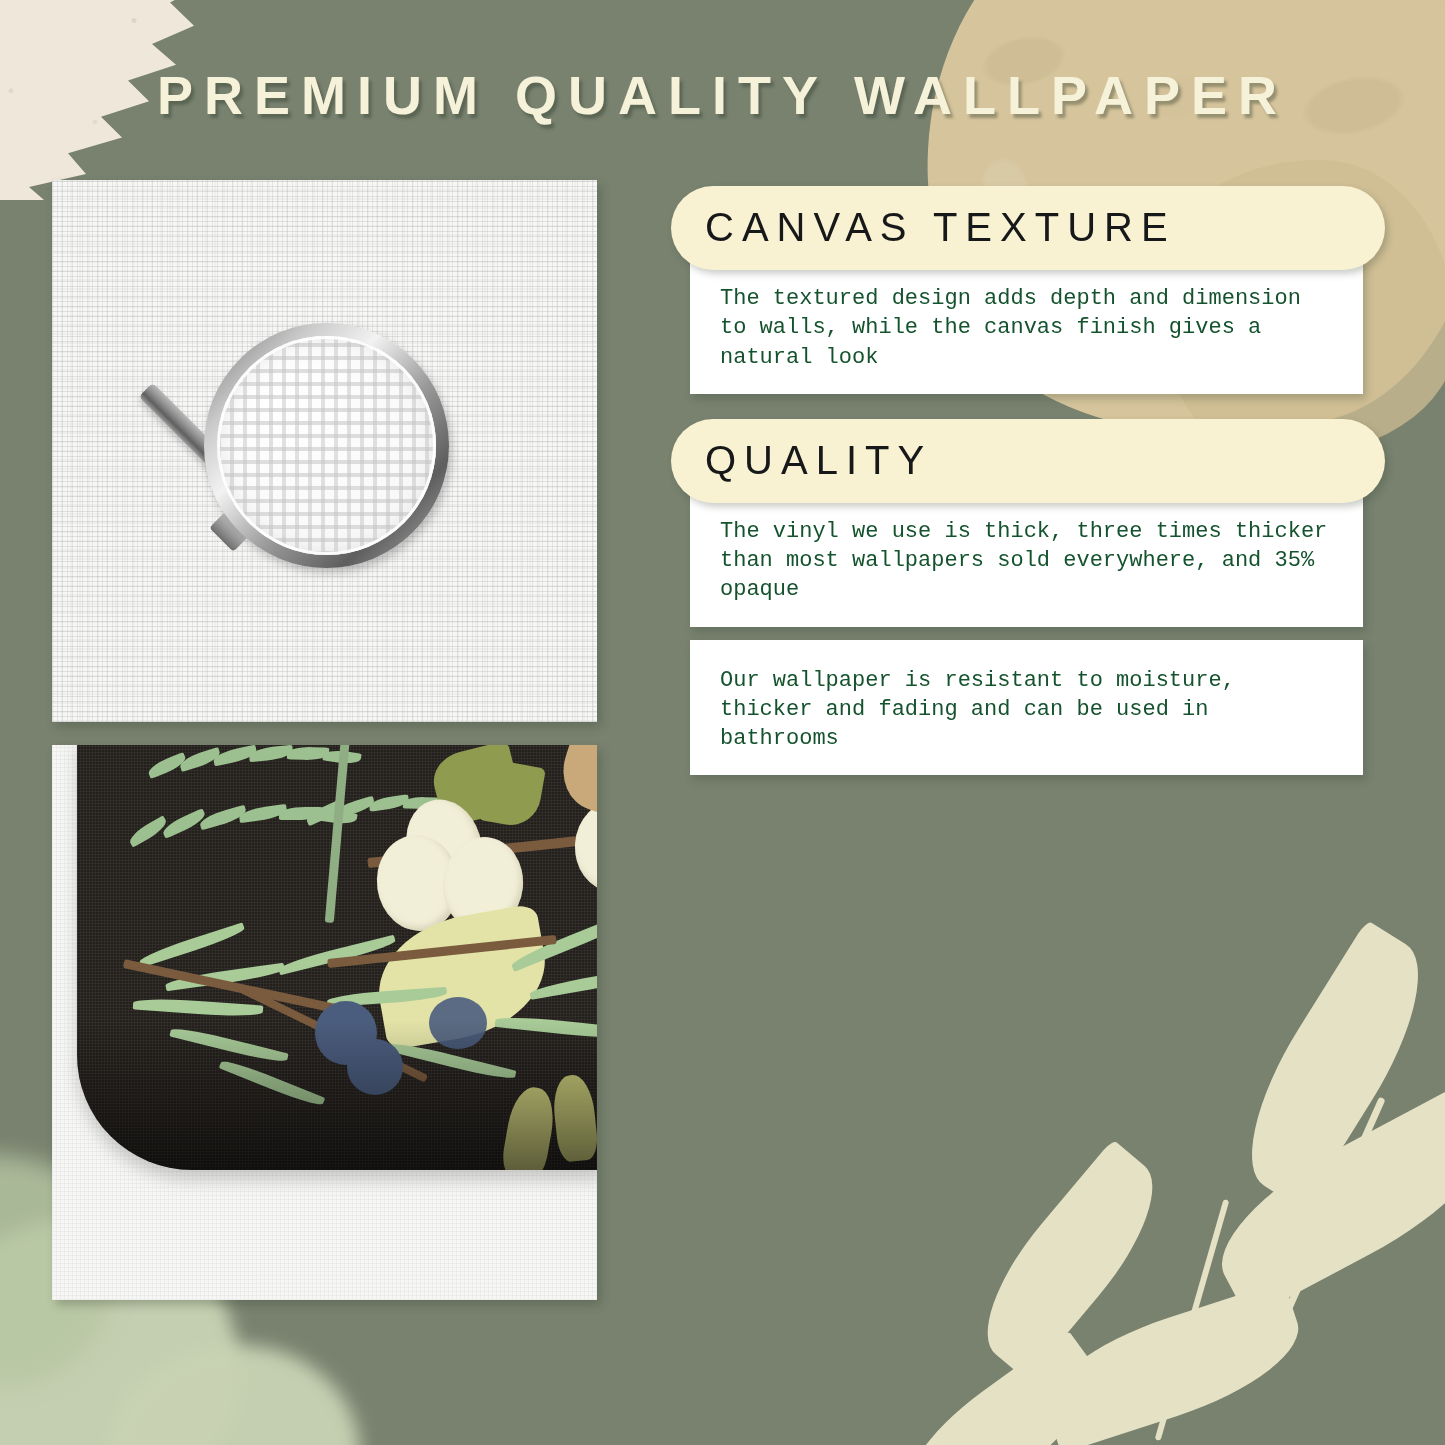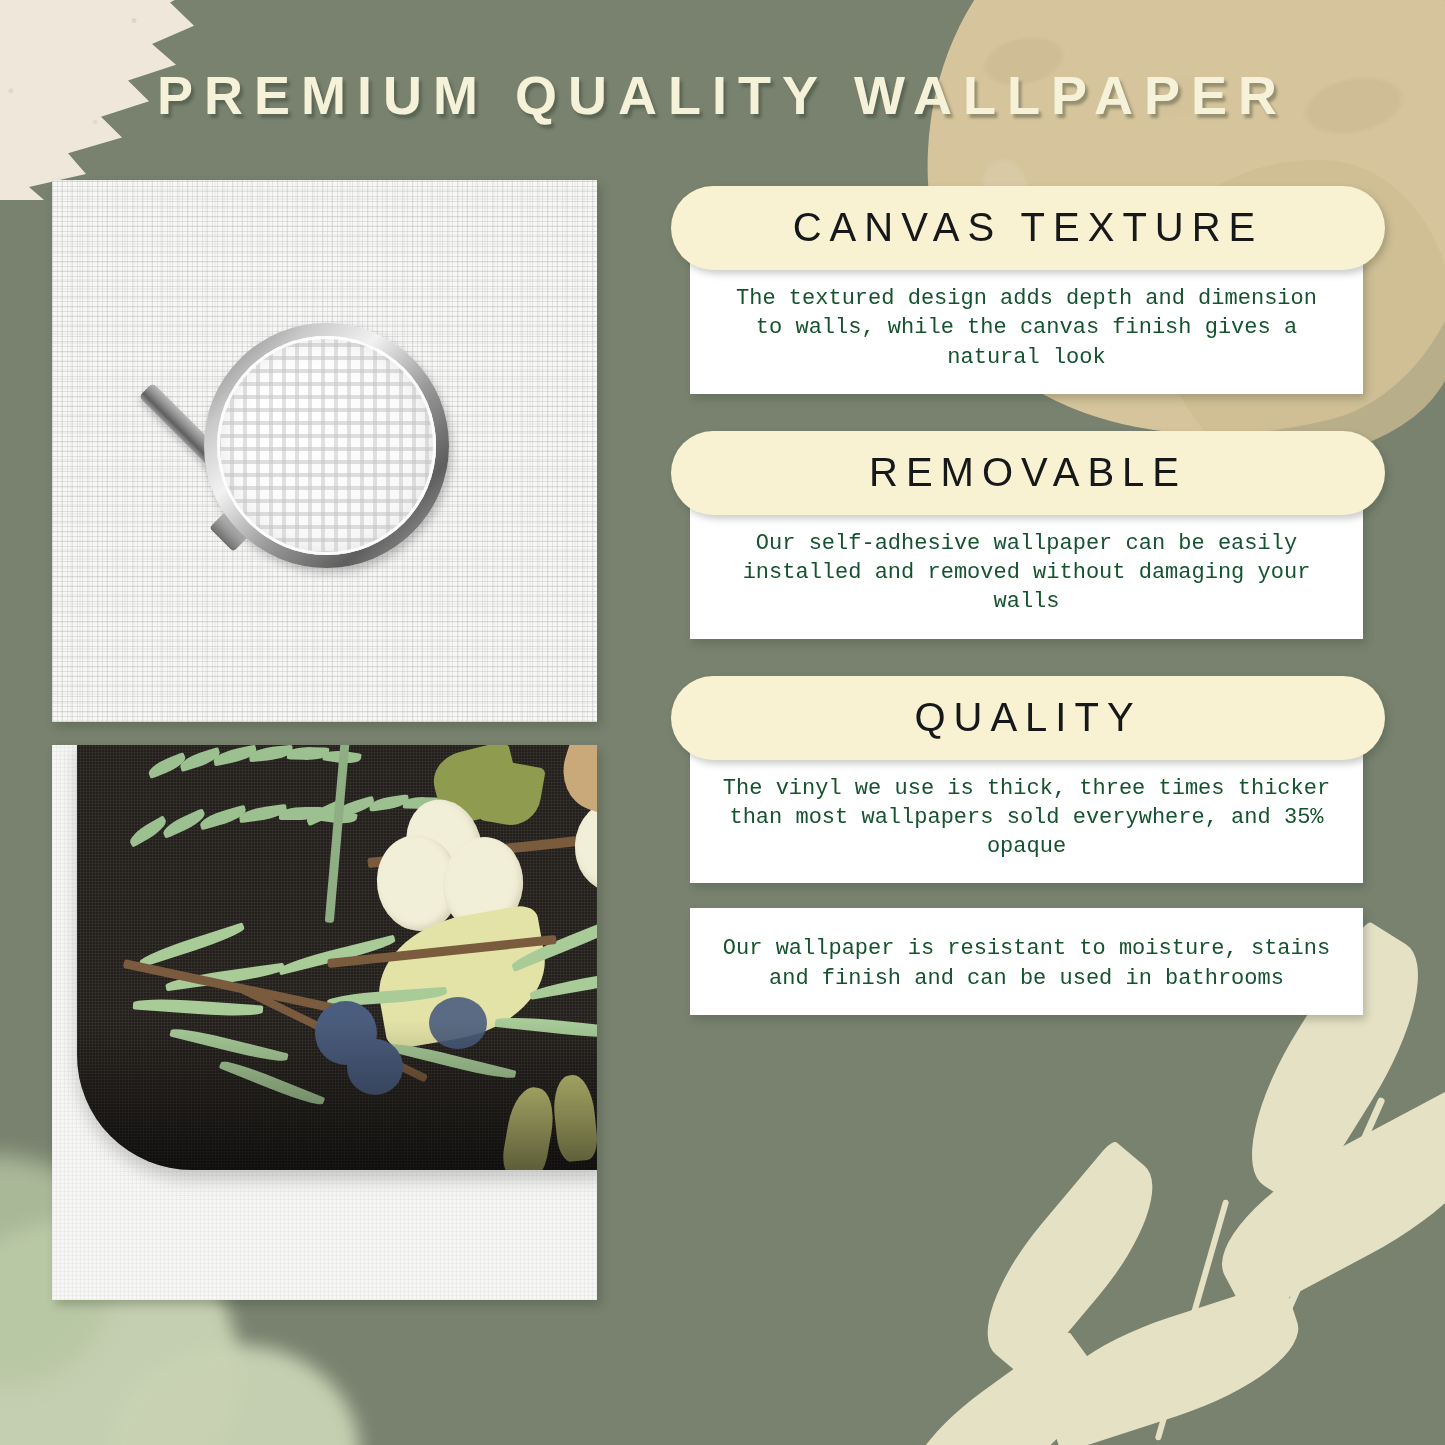--- a/index.html
+++ b/index.html
@@ -171,21 +171,21 @@
   .needle { position:absolute; background:#a8cb98; border-radius:50% 2px 50% 2px; }
   .berry  { position:absolute; background:#f2efd8; border-radius:50%; box-shadow: inset -3px -4px 6px rgba(190,185,155,.5); }
   .olive-leaf { position:absolute; background:#8f9b4e; border-radius:45% 8% 45% 8%; }
   .pale-leaf  { position:absolute; background:#e3e3a8; border-radius:52% 10% 52% 10%; }
   .blue-berry { position:absolute; background:#4b5d7e; border-radius:50%; }
   .branch { position:absolute; background:#7b5b3e; border-radius:3px; }
   .cone { position:absolute; background:#c9a87a; border-radius:46% 46% 40% 40%; }
 
   
   .cards { position:absolute; z-index:6; left:671px; top:186px; width:714px; }
-  .card { position:relative; margin-bottom:37px;text-align:center; }
+  .card { position:relative; margin-bottom:25px; }
   .card-pill {
     position:relative; z-index:2;
     background:#f9f2d2;
     border-radius:44px;
     padding:20px 34px 22px 34px;
     box-shadow: 3px 4px 7px rgba(55,65,50,0.26);
   }
   .card-pill-title {
     color:#17181a; font-size:40px; font-weight:400; letter-spacing:8px;
     white-space:nowrap; line-height:1.05;
@@ -324,36 +324,28 @@
 
   <div class="card">
     <div class="card-pill">
       <div class="card-pill-title">CANVAS TEXTURE</div>
     </div>
     <div class="card-body">
       <div class="card-body-text">The textured design adds depth and dimension to walls, while the canvas finish gives a natural look</div>
     </div>
   </div>
 
-  <div class="card">
-    <div class="card-pill">
-      <div class="card-pill-title">REMOVABLE</div>
-    </div>
-    <div class="card-body">
-      <div class="card-body-text">Our self-adhesive wallpaper can be easily installed and removed without damaging your walls</div>
-    </div>
-  </div>
 
   <div class="card">
     <div class="card-pill">
       <div class="card-pill-title">QUALITY</div>
     </div>
     <div class="card-body">
       <div class="card-body-text">The vinyl we use is thick, three times thicker than most wallpapers sold everywhere, and 35% opaque</div>
     </div>
   </div>
 
   <div class="card wide">
     <div class="card-body">
-      <div class="card-body-text">Our wallpaper is resistant to moisture, stains and finish and can be used in bathrooms</div>
+      <div class="card-body-text">Our wallpaper is resistant to moisture, thicker and fading and can be used in bathrooms</div>
     </div>
   </div>
 </div>
 
 </body></html>

